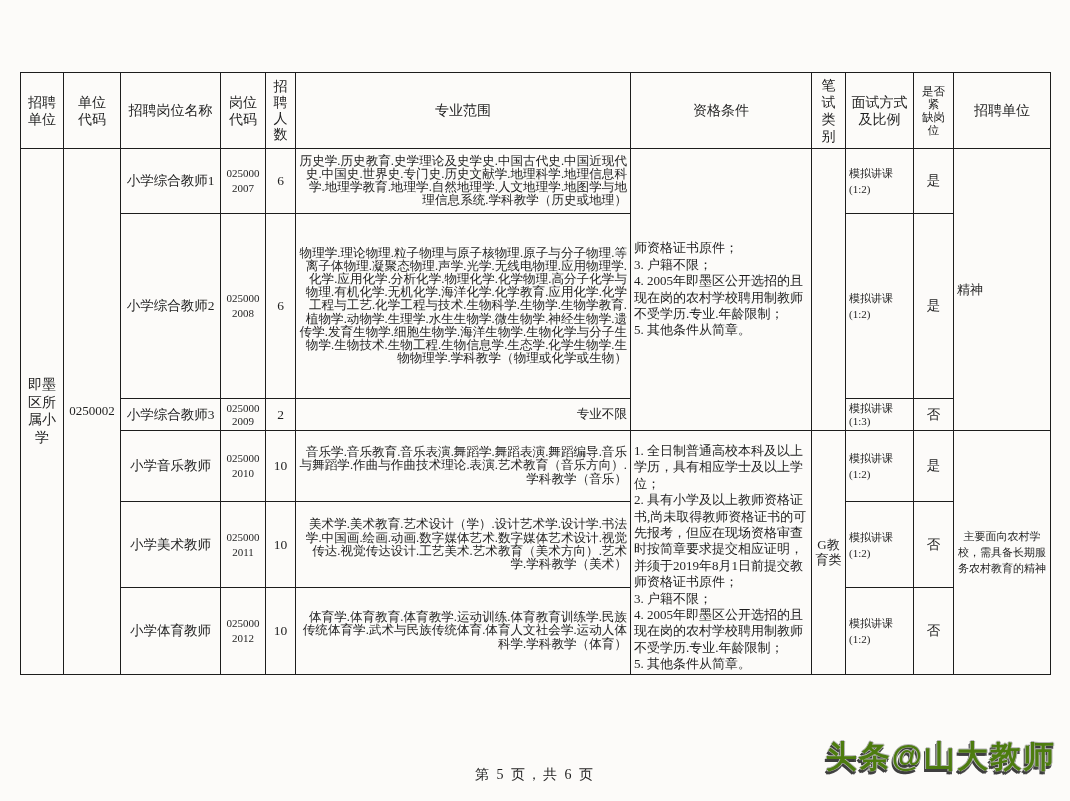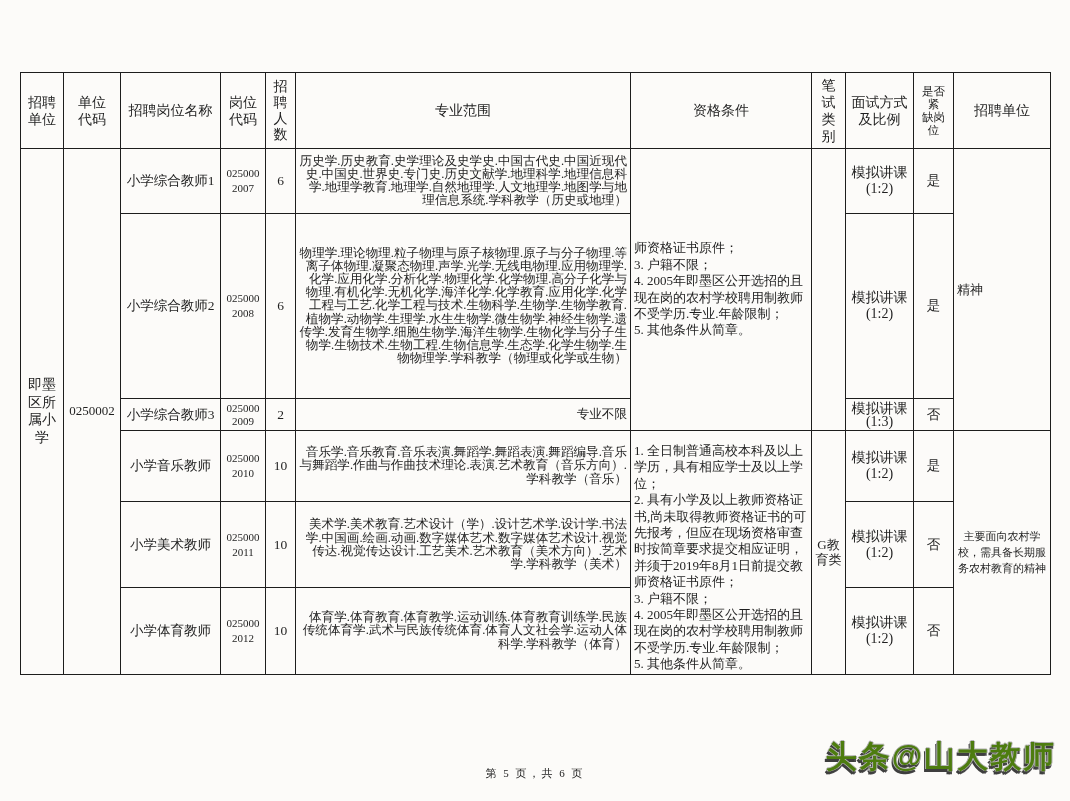--- a/index.html
+++ b/index.html
@@ -59,23 +59,23 @@
     vertical-align:top;
     padding:4px 4px 2px 4px;
     white-space:pre-line;
   }
   td.written{
     font-size:13px;
     text-align:center;
     line-height:15px;
   }
   td.interview{
-    font-size:14px;
+    font-size:11px;
     line-height:16px;
-    text-align:center;
+    text-align:left;
     white-space:pre-line;
   }
   td.shortage{font-size:13.5px;text-align:center;}
   td.note-top{
     font-size:13px;
     vertical-align:top;
     text-align:left;
     padding:3px 4px;
   }
   td.note-bottom{
@@ -94,21 +94,21 @@
   td.unit-code{
     font-size:13px;
     vertical-align:top;
     text-align:center;
     padding:100px 0 0 0;
   }
   .page-footer{
     position:absolute;
     left:0;top:766px;width:100%;
     text-align:center;
-    font-size:11px;
+    font-size:14px;
     letter-spacing:2px;
     color:#222;
   }
   .watermark{
     position:absolute;
     top:736px;right:14px;
     font-family:"Liberation Sans", sans-serif;
     font-size:31px;
     font-weight:bold;
     letter-spacing:2px;

